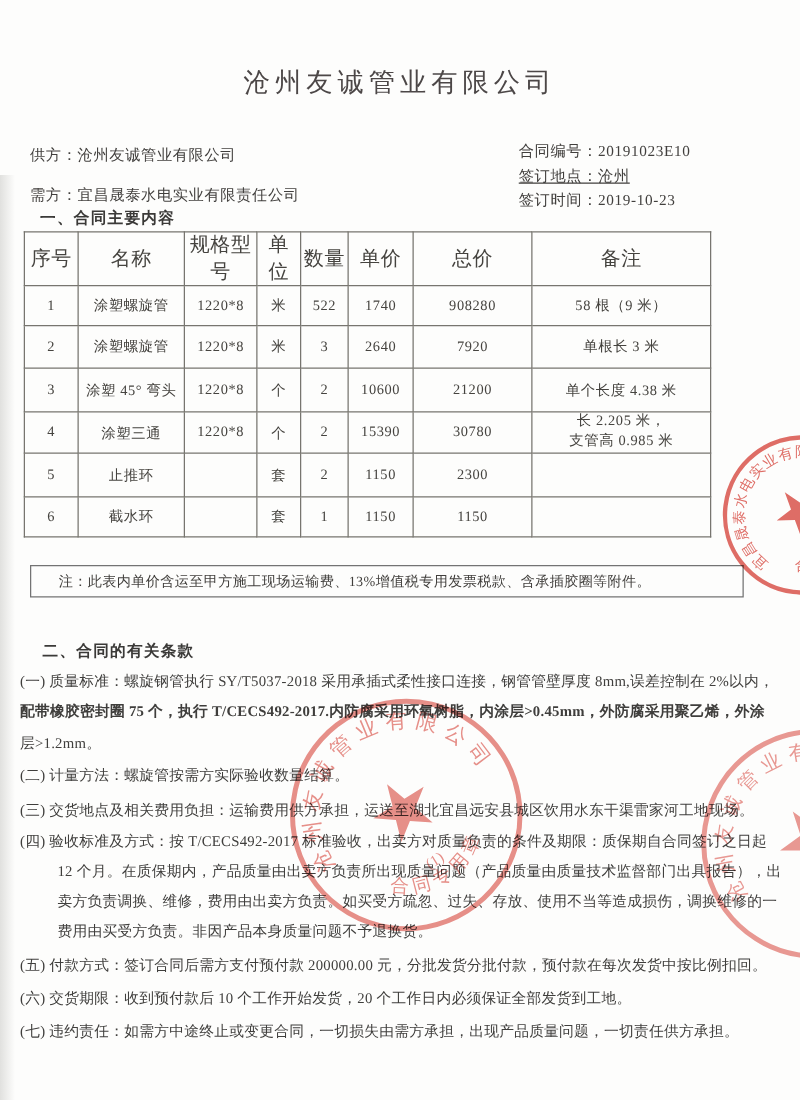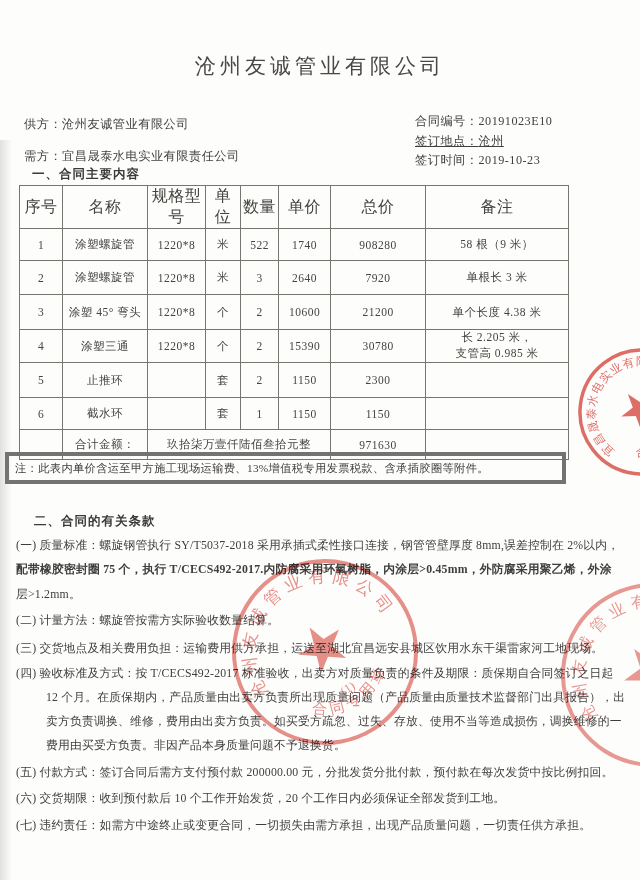--- a/index.html
+++ b/index.html
@@ -13,22 +13,22 @@
   .subtitle{position:absolute;left:0;top:88px;width:640px;text-align:center;
        font-size:18px;letter-spacing:6px;color:#4c4747;font-weight:500;}
   .meta{position:absolute;font-size:12.2px;color:#413f3d;letter-spacing:.5px;white-space:nowrap;}
   .sec-head{position:absolute;font-size:12.5px;font-weight:bold;color:#3b3a38;letter-spacing:1px;white-space:nowrap;margin-left:18px;}
   table.items{position:absolute;left:19px;top:185px;width:549px;border-collapse:collapse;
        table-layout:fixed;font-size:11.5px;color:#45433f;}
   table.items th,table.items td{border:1px solid #77756f;text-align:center;vertical-align:middle;
        padding:0 2px;font-weight:normal;letter-spacing:.5px;overflow:hidden;}
   table.items th{font-size:16px;text-align:center;}
   .remark2{line-height:1.35;}
-  .notebox{position:absolute;left:5px;top:452px;width:547px;height:24px;border:4px solid #737373;
-       font-size:11.3px;color:#413f3c;display:flex;align-items:center;padding-left:6px;letter-spacing:.3px;white-space:nowrap;}
+  .notebox{position:absolute;left:24px;top:452px;width:547px;height:24px;border:1px solid #737373;
+       font-size:11.3px;color:#413f3c;display:flex;align-items:center;padding-left:22px;letter-spacing:.3px;white-space:nowrap;}
   .line{position:absolute;left:16px;font-size:11.8px;color:#3f3e3c;letter-spacing:.2px;white-space:nowrap;}
   .line.indent{left:46px;}
   .stamp{position:absolute;mix-blend-mode:multiply;}
   .stamp svg text{font-family:"Liberation Serif","DejaVu Serif",serif;}
 </style>
 </head>
 <body>
 
 <div class="page">
   <div class="edge-shadow"></div>
@@ -131,27 +131,20 @@
     <tr style="height:32px">
       <td>6</td>
           <td>截水环</td>
       <td></td>
           <td>套</td>
       <td>1</td>
           <td>1150</td>
       <td>1150</td>
           <td></td>
     </tr>
-    <tr style="height:30px">
-      <td></td>
-      <td>合计金额：</td>
-      <td colspan="4">玖拾柒万壹仟陆佰叁拾元整</td>
-      <td>971630</td>
-      <td></td>
-    </tr>
   </tbody>
     </table>
 
   <div class="notebox">注：此表内单价含运至甲方施工现场运输费、13%增值税专用发票税款、含承插胶圈等附件。</div>
 
   <div class="sec-head" style="left:16px;top:513px;">二、合同的有关条款</div>
 
   <div class="line" style="top:538px;">(一) 质量标准：螺旋钢管执行 SY/T5037-2018 采用承插式柔性接口连接，钢管管壁厚度 8mm,误差控制在 2%以内，</div>
   <div class="line" style="top:562px;font-weight:bold;">配带橡胶密封圈 75 个，执行 T/CECS492-2017.内防腐采用环氧树脂，内涂层&gt;0.45mm，外防腐采用聚乙烯，外涂</div>
   <div class="line" style="top:587px;">层&gt;1.2mm。</div>

